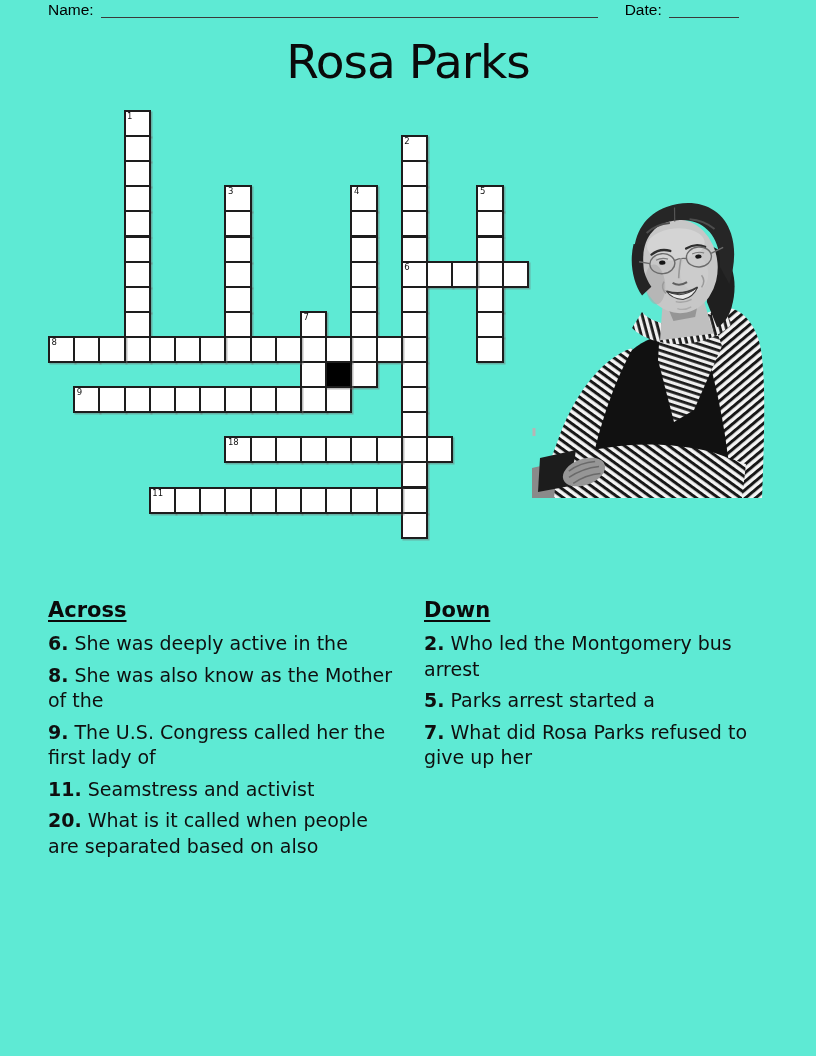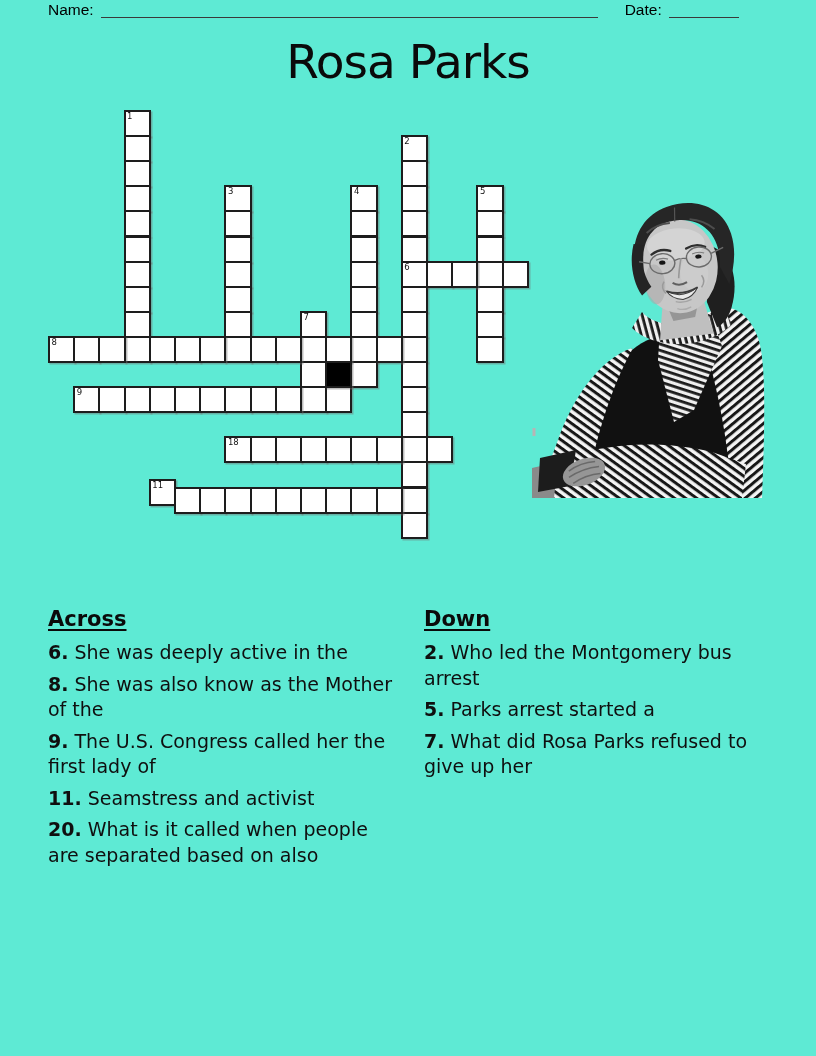--- a/index.html
+++ b/index.html
@@ -25,21 +25,21 @@
         box-shadow:1.5px 1.5px 0 rgba(110,110,110,.45);}
   .cell.black{background:#000;}
   .cell .num{position:absolute;top:0px;left:1.5px;font-size:8.5px;line-height:9px;
              color:#111;font-family:"DejaVu Sans",sans-serif;}
 
   
   .photo{position:absolute;left:532px;top:200px;}
 
   
   .clues{position:absolute;left:48px;top:598px;width:724px;}
-  .clue-col{position:absolute;top:9px;}
+  .clue-col{position:absolute;top:0;}
   .clue-col.across{left:0;width:344px;}
   .clue-col.down{left:364px;width:338px;margin-left:12px;}
   .clue-col h2{margin:0 0 9px 0;font-size:21px;font-weight:bold;color:#0a0a0a;
                text-decoration:underline;text-underline-offset:3px;text-decoration-thickness:2px;}
   .clue{margin:0 0 6px 0;font-size:19px;line-height:25.5px;color:#0f0f0f;}
   .clue b{font-weight:bold;}
 </style>
 </head>
 <body>
 
@@ -151,21 +151,21 @@
       <div class="cell" style="left: 176.4px; top: 326.3px;">
         <span class="num">18</span>
       </div>
       <div class="cell" style="left: 201.6px; top: 326.3px;"></div>
       <div class="cell" style="left: 226.8px; top: 326.3px;"></div>
       <div class="cell" style="left: 252px; top: 326.3px;"></div>
       <div class="cell" style="left: 277.2px; top: 326.3px;"></div>
       <div class="cell" style="left: 302.4px; top: 326.3px;"></div>
       <div class="cell" style="left: 327.6px; top: 326.3px;"></div>
       <div class="cell" style="left: 378px; top: 326.3px;"></div>
-      <div class="cell" style="left: 100.8px; top: 369px;">
+      <div class="cell" style="left: 100.8px; top: 377px;">
         <span class="num">11</span>
       </div>
       <div class="cell" style="left: 126px; top: 376.5px;"></div>
       <div class="cell" style="left: 151.2px; top: 376.5px;"></div>
       <div class="cell" style="left: 176.4px; top: 376.5px;"></div>
       <div class="cell" style="left: 201.6px; top: 376.5px;"></div>
       <div class="cell" style="left: 226.8px; top: 376.5px;"></div>
       <div class="cell" style="left: 252px; top: 376.5px;"></div>
       <div class="cell" style="left: 277.2px; top: 376.5px;"></div>
       <div class="cell" style="left: 302.4px; top: 376.5px;"></div>

